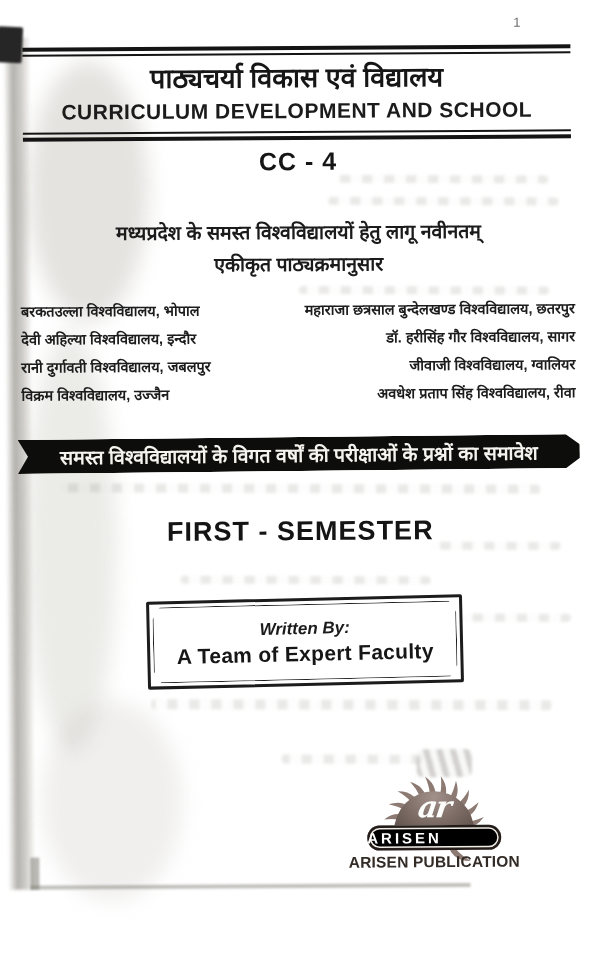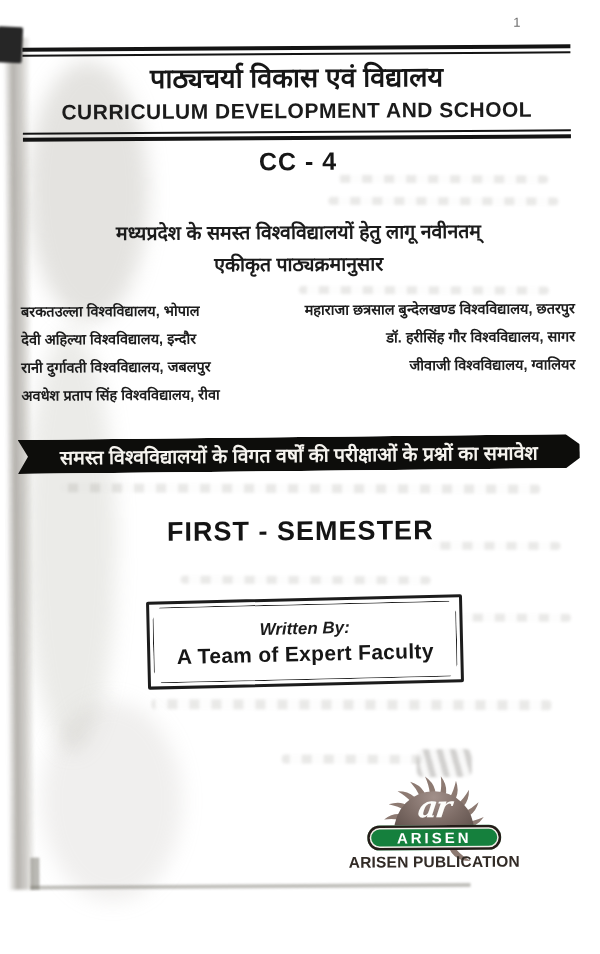--- a/index.html
+++ b/index.html
@@ -101,22 +101,22 @@
     background:radial-gradient(ellipse at 50% 15%, #a2908a 0%, #7b6a64 55%, #5c4e49 100%);
   }
   .logo-monogram{
     position:absolute;left:40px;top:20px;width:80px;height:40px;
     text-align:center;font-family:"DejaVu Serif","Liberation Serif",serif;
     font-style:italic;font-weight:bold;font-size:30px;line-height:40px;color:#fdfdfb;
     letter-spacing:-2px;transform:skewX(-8deg);
   }
   .logo-band{
     position:absolute;left:13px;top:58px;width:134px;height:25px;border-radius:13px;
-    background:#15803d;box-shadow:inset 0 0 0 2.5px #241c18, inset 0 0 0 4px #f1eee8;
-    display:flex;align-items:center;justify-content:center;
+    background:#000000;box-shadow:inset 0 0 0 2.5px #241c18, inset 0 0 0 4px #f1eee8;
+    display:flex;align-items:center;justify-content:flex-start;
     color:#ffffff;font-size:15px;font-weight:bold;letter-spacing:3px;
   }
   .logo-name{
     position:absolute;left:-8px;right:-8px;top:86px;text-align:center;
     font-size:15.5px;font-weight:bold;color:#322b26;letter-spacing:.2px;white-space:nowrap;
   }
 </style>
 </head>
 <body>
 
@@ -168,20 +168,21 @@
     </div>
     <div class="uni-row">
       <span class="uni-left">देवी अहिल्या विश्वविद्यालय, इन्दौर</span>
       <span class="uni-right">डॉ. हरीसिंह गौर विश्वविद्यालय, सागर</span>
     </div>
     <div class="uni-row">
       <span class="uni-left">रानी दुर्गावती विश्वविद्यालय, जबलपुर</span>
       <span class="uni-right">जीवाजी विश्वविद्यालय, ग्वालियर</span>
     </div>
     <div class="uni-row">
+      <span class="uni-left">विक्रम विश्वविद्यालय, उज्जैन</span>
       <span class="uni-right">अवधेश प्रताप सिंह विश्वविद्यालय, रीवा</span>
     </div>
   </div>
 
   <div class="banner">
     <span>समस्त विश्वविद्यालयों के विगत वर्षों की परीक्षाओं के प्रश्नों का समावेश</span>
   </div>
 
   <div class="semester">FIRST - SEMESTER</div>
 

